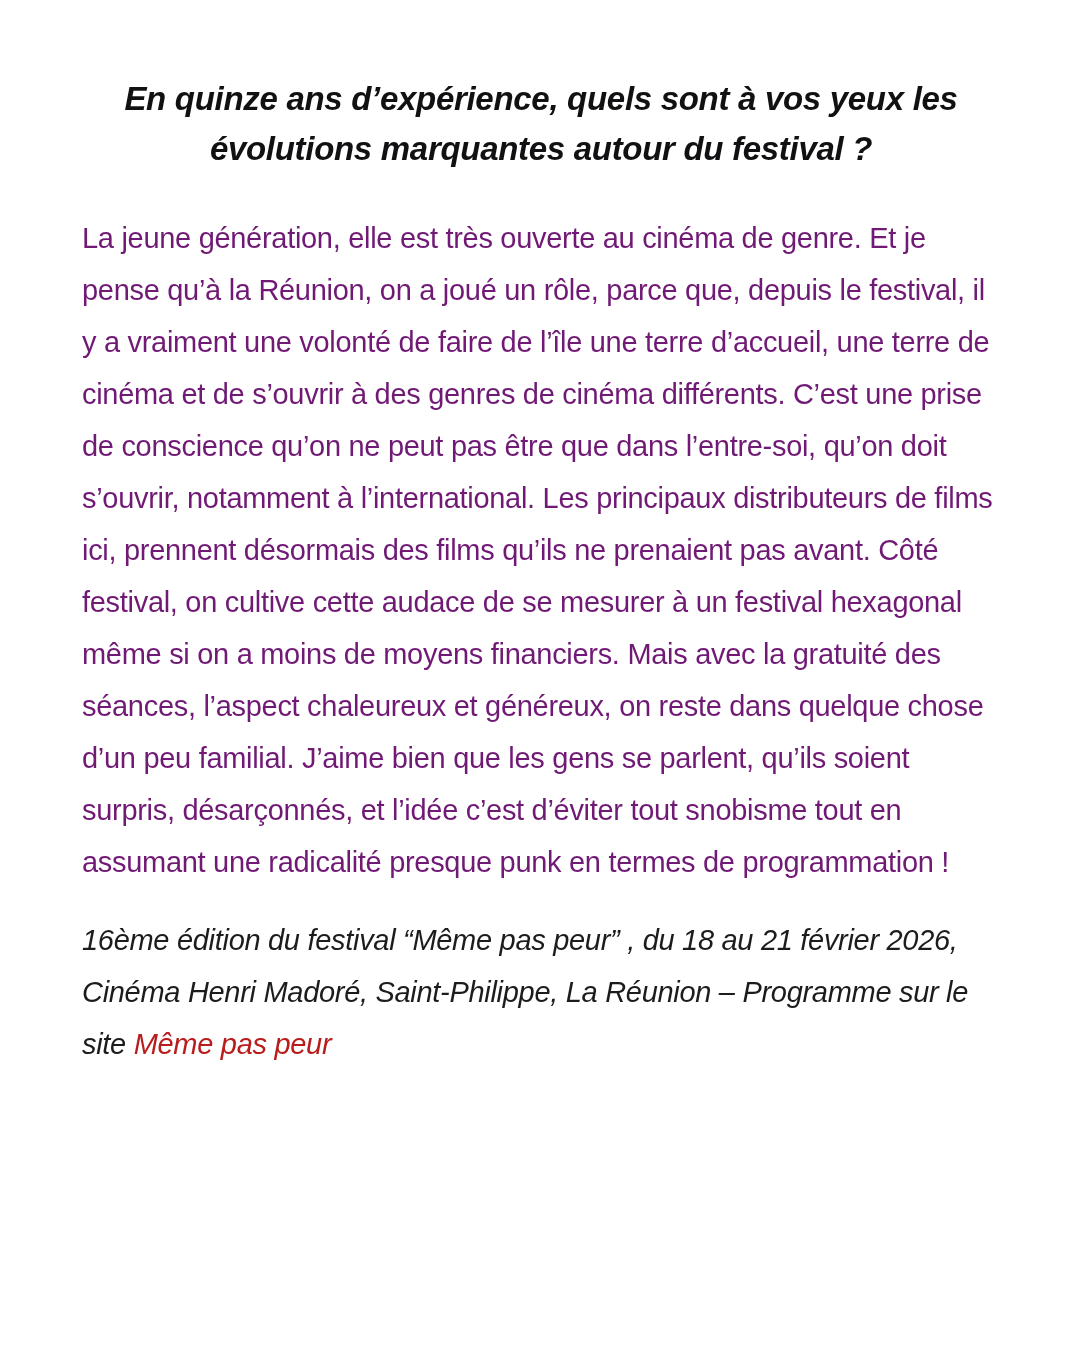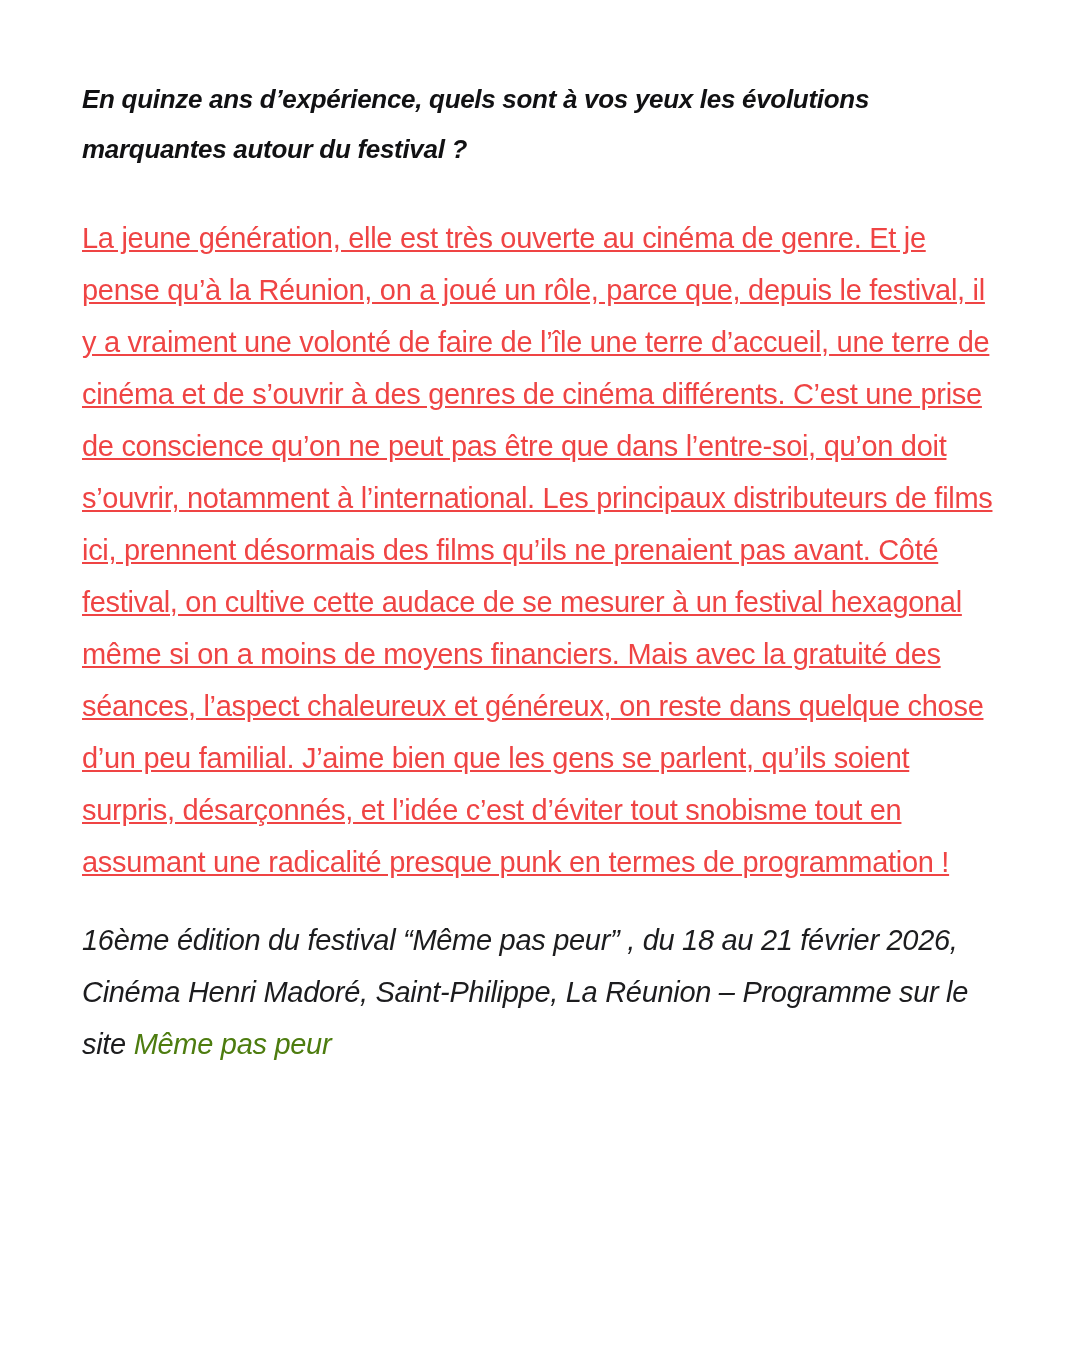--- a/index.html
+++ b/index.html
@@ -17,47 +17,47 @@
   .page {
     box-sizing: border-box;
     width: 1080px;
     height: 1350px;
     padding: 74px 80px 0 82px;
   }
   .question {
     margin: 0 0 38px 0;
     font-style: italic;
     font-weight: 600;
-    font-size: 26px;
+    font-size: 33px;
     line-height: 50px;
     letter-spacing: -0.3px;
     color: #111113;
+    text-align: center;
   }
   .answer {
     margin: 0;
     font-size: 29px;
     font-weight: 400;
     line-height: 52px;
     letter-spacing: -0.3px;
-    color: #ef4444;
-    text-decoration: underline;
+    color: #701a75;
   }
   .outro {
     margin-top: 26px;
     font-style: italic;
     font-size: 29px;
     line-height: 52px;
     letter-spacing: -0.3px;
     color: #1c1c1e;
   }
   .outro p {
     margin: 0;
   }
   a.site-link {
-    color: #4d7c0f;
+    color: #b91c1c;
     text-decoration: none;
     cursor: pointer;
   }
 </style>
 </head>
 <body>
 
 <div class="page">
   <h2 class="question">En quinze ans d’expérience, quels sont à vos yeux les évolutions marquantes autour du festival ?</h2>
 

